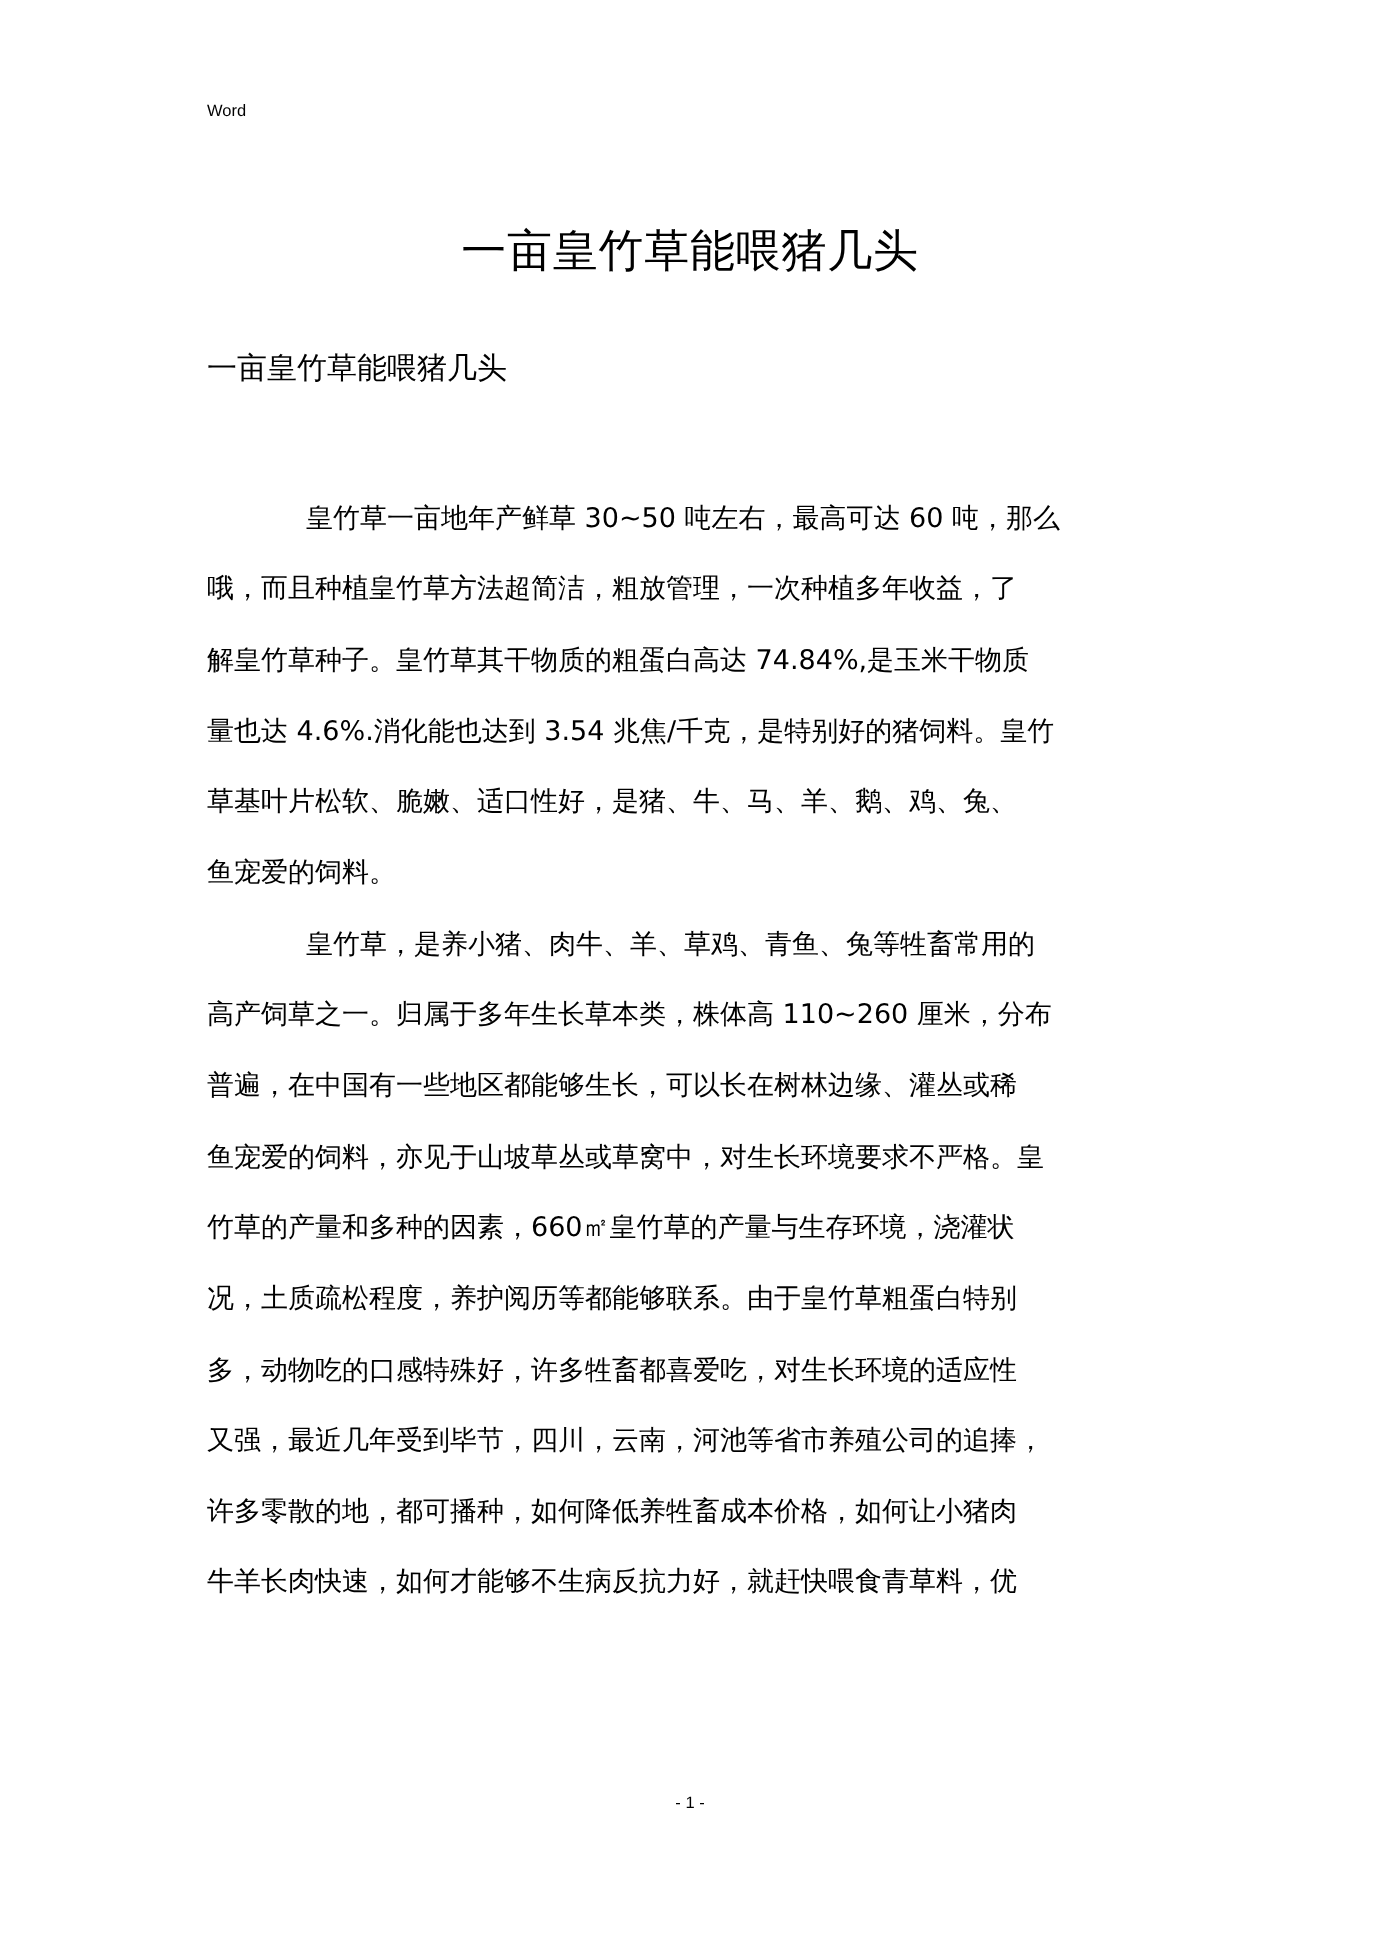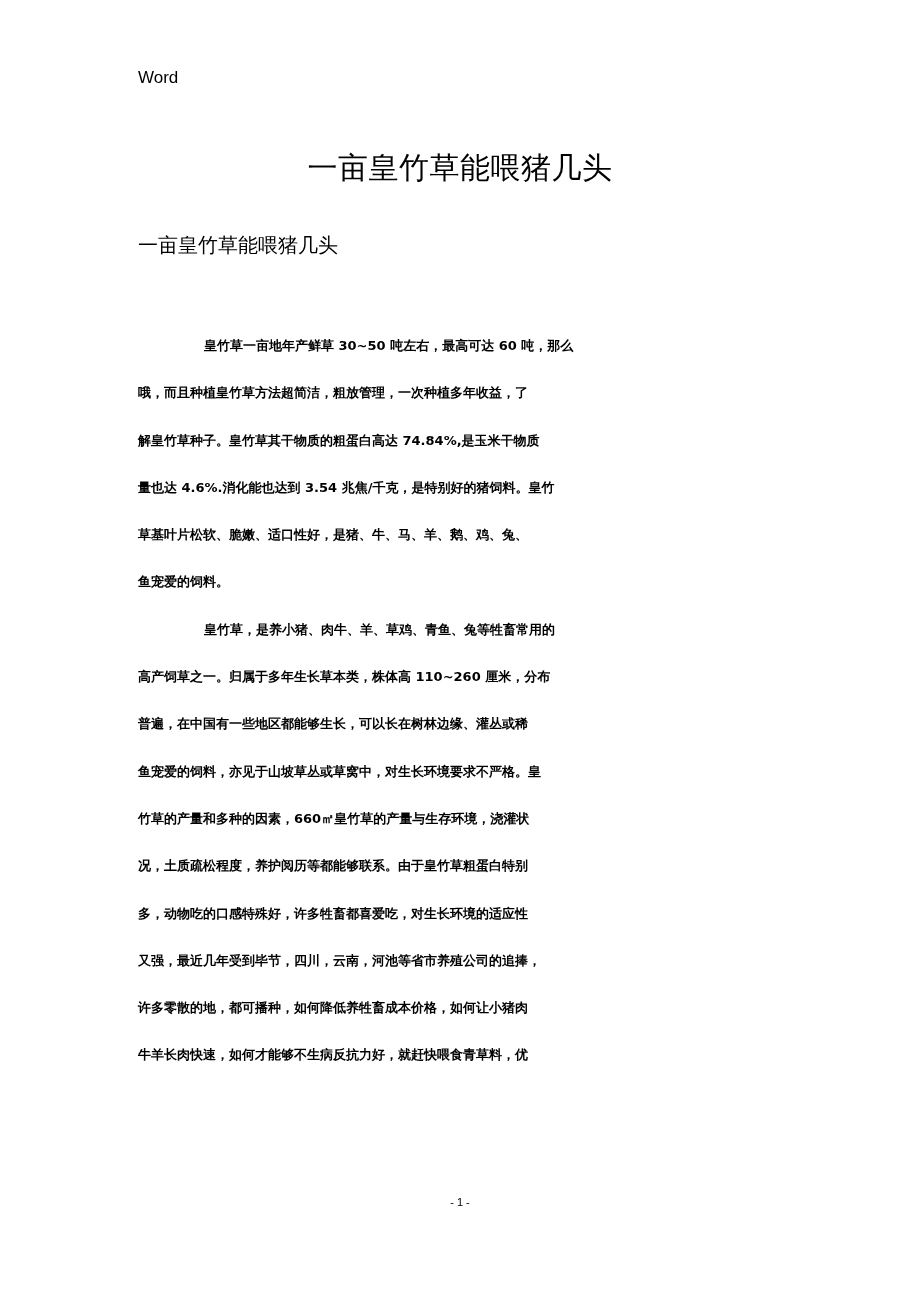--- a/index.html
+++ b/index.html
@@ -12,21 +12,21 @@
       height: 1302px;
       position: relative;
       overflow: hidden;
       color: #000000;
       font-family: "DejaVu Sans", "Liberation Sans", sans-serif;
     }
     .header-label {
       position: absolute;
       left: 138px;
       top: 68px;
-      font-size: 17px;
+      font-size: 11px;
       font-family: "Liberation Sans", sans-serif;
       color: #000;
     }
     .doc-title {
       position: absolute;
       left: 0;
       width: 920px;
       top: 146px;
       text-align: center;
       font-size: 30px;
@@ -43,25 +43,24 @@
       line-height: 30px;
       white-space: nowrap;
     }
     .body-text {
       position: absolute;
       left: 138px;
       top: 326px;
       width: 660px;
     }
     .line {
-      font-size: 13px;
+      font-size: 18px;
       height: 47.3px;
       line-height: 40px;
       white-space: nowrap;
-      font-weight: bold;
     }
     .line.indent {
       padding-left: 66px;
     }
     .page-number {
       position: absolute;
       left: 0;
       width: 920px;
       top: 1196px;
       text-align: center;

